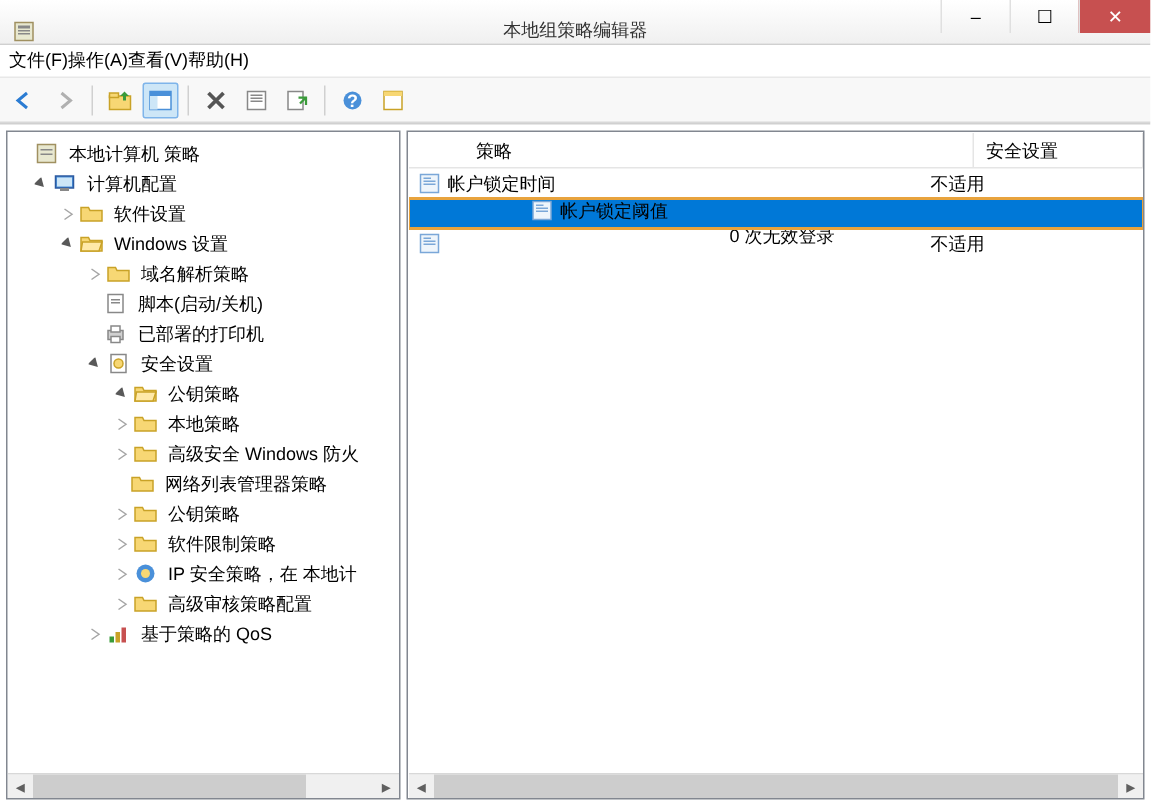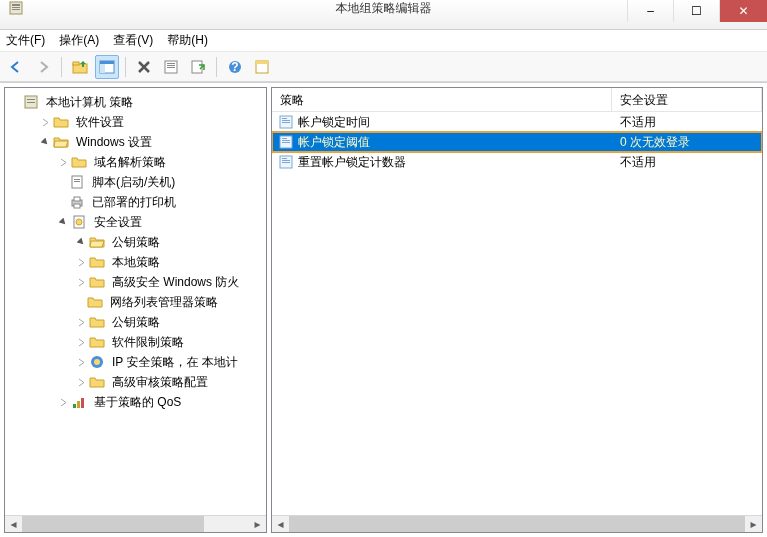--- a/index.html
+++ b/index.html
@@ -1,25 +1,25 @@
 <!DOCTYPE html>
 <html><head>
 <meta charset="utf-8">
 <style>
 * { margin: 0; padding: 0; box-sizing: border-box; font-family: "Microsoft YaHei", SimSun, sans-serif; font-size: 12px; }
 body { background: #fff; width: 767px; height: 537px; overflow: hidden; }
 
-.titlebar { height: 30px; background: linear-gradient(#fff, #f0f0f0); display: flex; align-items: flex-start; border-bottom: 1px solid #d0d0d0; position: relative; }
+.titlebar { height: 30px; background: linear-gradient(#fff, #f0f0f0); display: flex; align-items: flex-end; border-bottom: 1px solid #d0d0d0; position: relative; }
 .titlebar .app-icon { width: 16px; height: 16px; margin: 0 8px; }
 .titlebar .title { position: absolute; left: 50%; transform: translateX(-50%); color: #333; }
 .titlebar .win-controls { margin-left: auto; display: flex; height: 100%; }
 .titlebar .win-btn { width: 46px; height: 22px; display: flex; align-items: center; justify-content: center; border-left: 1px solid #e0e0e0; }
 .titlebar .win-btn.close { background: #c75050; color: #fff; width: 48px; }
 
-.menubar { height: 22px; display: flex; align-items: center; padding: 0 6px; gap: 14px; border-bottom: 1px solid #e8e8e8; }
+.menubar { height: 22px; display: flex; align-items: center; padding: 0 6px; border-bottom: 1px solid #e8e8e8; }
 .menubar .menu-item { cursor: default; }
 
 .toolbar { height: 30px; display: flex; align-items: center; padding: 0 4px; gap: 3px; border-bottom: 1px solid #d8d8d8; background: #f8f8f8; }
 .toolbar .tb-sep { width: 1px; height: 20px; background: #d0d0d0; margin: 0 3px; }
 .toolbar .tb-btn { width: 24px; height: 24px; display: flex; align-items: center; justify-content: center; border-radius: 2px; }
 .toolbar .tb-btn.active { background: #cde6f7; border: 1px solid #7eb4ea; }
 
 .content { display: flex; height: calc(537px - 30px - 22px - 30px); border-top: 1px solid #d0d0d0; }
 .pane { background: #fff; overflow: auto; position: relative; }
 .left-pane { width: 263px; border: 1px solid #828790; margin: 4px 2px 4px 4px; padding: 2px 0; }
@@ -27,27 +27,27 @@
 
 .tree { padding: 2px 0 2px 4px; }
 .tree-row { display: flex; align-items: center; height: 20px; white-space: nowrap; cursor: default; }
 .tree-row .expander { width: 12px; height: 12px; display: flex; align-items: center; justify-content: center; margin-right: 2px; }
 .tree-row .node-icon { width: 16px; height: 16px; margin-right: 4px; flex-shrink: 0; }
 .tree-row .label { padding: 1px 3px; border-radius: 2px; }
 .tree-row.selected .label { border: 1px solid #7da2ce; background: #cde8ff; }
 
 .list-header { display: flex; height: 24px; background: #fff; border-bottom: 1px solid #e5e5e5; }
 .list-header .col { padding: 4px 8px; border-right: 1px solid #e5e5e5; }
-.col-policy { width: 340px; }
+.col-policy { width: 340px; margin-left: 37px; }
 .col-setting { flex: 1; }
 
 .list-body .list-row { display: flex; height: 20px; align-items: center; }
 .list-body .list-row .cell-policy { width: 340px; padding-left: 6px; display: flex; align-items: flex-start; gap: 4px; }
 .list-body .list-row .cell-setting { flex: 1; padding-left: 8px; }
-.list-body .list-row.selected { background: #0078d7; color: #fef9c3; outline: 2px solid #e8a33d; outline-offset: -1px; }
+.list-body .list-row.selected { background: #0078d7; color: #000000; outline: 2px solid #e8a33d; outline-offset: -1px; flex-direction: column; }
 .list-body .row-icon { width: 16px; height: 16px; flex-shrink: 0; }
 
 .scrollbar-h { position: absolute; bottom: 0; left: 0; right: 0; height: 17px; background: #f0f0f0; border-top: 1px solid #d8d8d8; display: flex; align-items: center; }
 .scrollbar-h .sb-btn { width: 17px; height: 17px; background: #f0f0f0; display: flex; align-items: center; justify-content: center; color: #606060; }
 .scrollbar-h .sb-track { flex: 1; height: 17px; background: #f0f0f0; position: relative; }
 .scrollbar-h .sb-thumb { position: absolute; height: 17px; background: #cdcdcd; }
 
 svg { display: block; }
 </style>
 </head>
@@ -155,20 +155,35 @@
         <span class="node-icon">
             <svg viewBox="0 0 16 16">
               <rect x="2" y="2" width="12" height="12" fill="#e8e8d0" stroke="#a09060"></rect>
               <rect x="4" y="5" width="8" height="1" fill="#888"></rect>
               <rect x="4" y="8" width="8" height="1" fill="#888"></rect>
             </svg>
           </span>
         <span class="label">本地计算机 策略</span>
       </div>
 
+      <div class="tree-row" style="padding-left:12px">
+        <span class="expander">
+            <svg width="9" height="9">
+              <path d="M1 1 L7 4.5 L1 8 Z" fill="#595959" transform="rotate(45 4.5 4.5)"></path>
+            </svg>
+          </span>
+        <span class="node-icon">
+            <svg viewBox="0 0 16 16">
+              <rect x="2" y="3" width="12" height="8" fill="#4a90d9" stroke="#2c5aa0"></rect>
+              <rect x="3" y="4" width="10" height="6" fill="#cde6f7"></rect>
+              <rect x="5" y="11" width="6" height="2" fill="#888"></rect>
+            </svg>
+          </span>
+        <span class="label">计算机配置</span>
+      </div>
 
       <div class="tree-row" style="padding-left:30px">
         <span class="expander">
             <svg width="9" height="9">
               <path d="M2 1 L7 4.5 L2 8" fill="none" stroke="#a6a6a6" stroke-width="1"></path>
             </svg>
           </span>
         <span class="node-icon">
             <svg viewBox="0 0 16 16">
               <path d="M1 4 L6 4 L7 6 L15 6 L15 13 L1 13 Z" fill="#f7d774" stroke="#c9a227"></path>
@@ -418,21 +433,20 @@
         <div class="list-row">
           <div class="cell-policy">
             <span class="row-icon">
               <svg viewBox="0 0 16 16">
                 <rect x="2" y="2" width="12" height="12" fill="#eef5fb" stroke="#7aa7d8"></rect>
                 <rect x="4" y="4" width="5" height="1" fill="#7aa7d8"></rect>
                 <rect x="4" y="6" width="8" height="1" fill="#7aa7d8"></rect>
                 <rect x="4" y="8" width="8" height="1" fill="#7aa7d8"></rect>
               </svg>
             </span>
-            <span>重置帐户锁定计数器</span>
           </div>
           <div class="cell-setting">不适用</div>
         </div>
       </div>
     <div class="scrollbar-h">
       <div class="sb-btn">◂</div>
       <div class="sb-track">
           <div class="sb-thumb" style="left:0;width:100%"></div>
         </div>
       <div class="sb-btn">▸</div>

